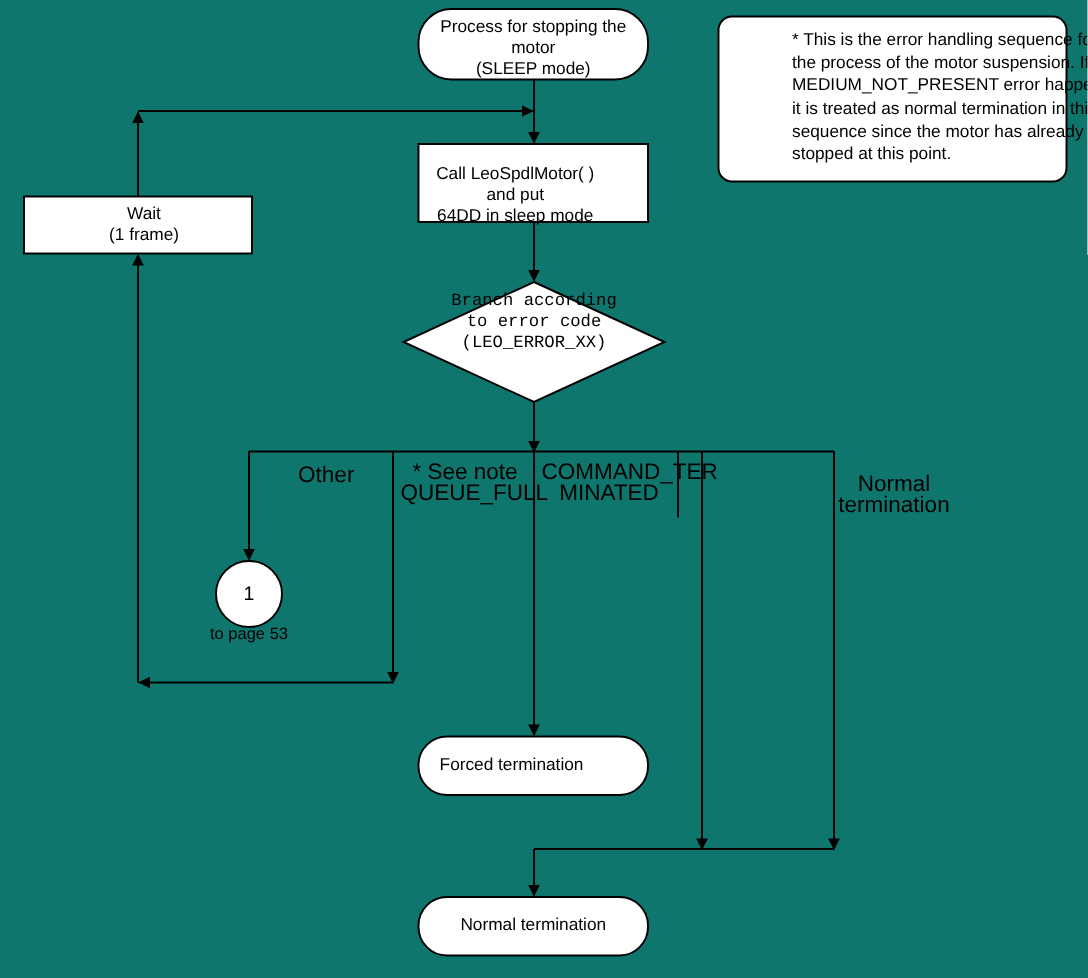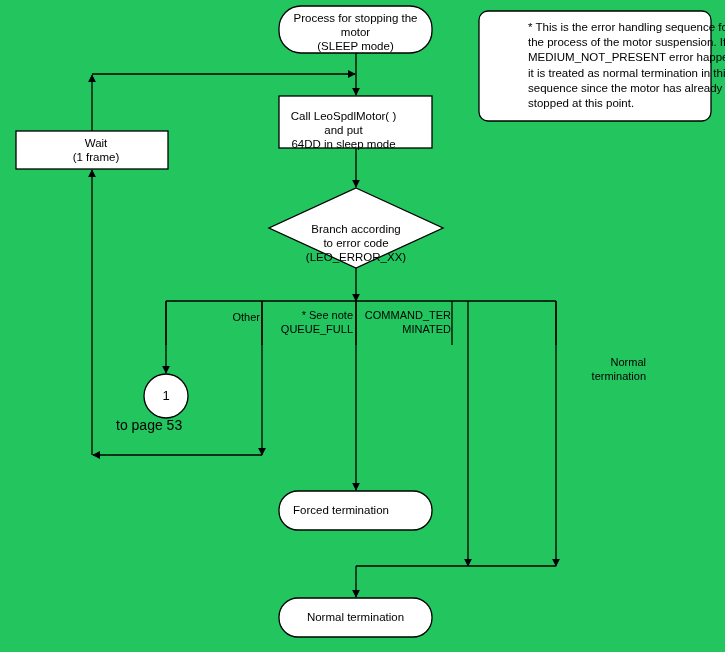--- a/index.html
+++ b/index.html
@@ -8,65 +8,65 @@
     background: #ffffff;
   }
   body {
     font-family: "Liberation Sans", sans-serif;
     color: #000000;
   }
   #canvas {
     position: relative;
     width: 725px;
     height: 652px;
-    background: #22c55e;
+    background: #0f766e;
     overflow: hidden;
   }
   #flow-svg {
     position: absolute;
     left: 0;
     top: 0;
     width: 725px;
     height: 652px;
   }
   .node-text {
     position: absolute;
     text-align: center;
     font-size: 11.5px;
     line-height: 14px;
     color: #000000;
     white-space: pre-line;
     pointer-events: none;
   }
   .branch-label {
     position: absolute;
-    font-size: 11px;
+    font-size: 15px;
     line-height: 14px;
     color: #000000;
     white-space: pre-line;
-    text-align: right;
+    text-align: center;
   }
   .note-text {
     position: absolute;
     font-size: 11.5px;
     line-height: 15.2px;
     color: #000000;
     text-align: left;
     margin-left: 40px;
   }
   .connector-num {
     position: absolute;
     text-align: center;
     font-size: 13px;
     color: #000000;
   }
   .connector-cap {
     position: absolute;
-    text-align: left;
-    font-size: 14px;
+    text-align: center;
+    font-size: 11px;
     color: #000000;
   }
 </style>
 </head>
 <body>
 
 <div id="canvas">
 
   <svg id="flow-svg" viewBox="0 0 725 652" xmlns="http://www.w3.org/2000/svg">
     <defs>
@@ -133,34 +133,34 @@
 (SLEEP mode)</div>
 
   <div class="note-text" style="left:488px; top:20px; width:216px;">* This is the error handling sequence for the process of the motor suspension.  If MEDIUM_NOT_PRESENT error happens, it is treated as normal termination in this sequence since the motor has already stopped at this point.</div>
 
   <div class="node-text" style="left:281px; top:109px; width:125px;">Call LeoSpdlMotor( ) and put
 64DD in sleep mode</div>
 
   <div class="node-text" style="left:18px; top:136px; width:156px;">Wait
 (1 frame)</div>
 
-  <div class="node-text" style="left:286px; top:222px; width:140px;">Branch according
+  <div class="node-text" style="left:286px; top:194px; width:140px;font-family:Liberation Mono, monospace;">Branch according
 to error code
 (LEO_ERROR_XX)</div>
 
   <div class="branch-label" style="left:175px; top:310px; width:85px;">Other</div>
 
   <div class="branch-label" style="left:267px; top:308px; width:86px;">* See note
 QUEUE_FULL</div>
 
   <div class="branch-label" style="left:361px; top:308px; width:90px;">COMMAND_TER
 MINATED</div>
 
 
-  <div class="branch-label" style="left:546px; top:316px; width:100px;margin-top:39px;">Normal
+  <div class="branch-label" style="left:546px; top:316px; width:100px;">Normal
 termination</div>
 
   <div class="connector-num" style="left:144px; top:388px; width:44px;">1</div>
 
   <div class="connector-cap" style="left:116px; top:417px; width:100px;">to page 53</div>
 
   <div class="node-text" style="left:281px; top:503px; width:120px;text-align:center;">Forced termination</div>
 
   <div class="node-text" style="left:281px; top:610px; width:149px;">Normal termination</div>
 

